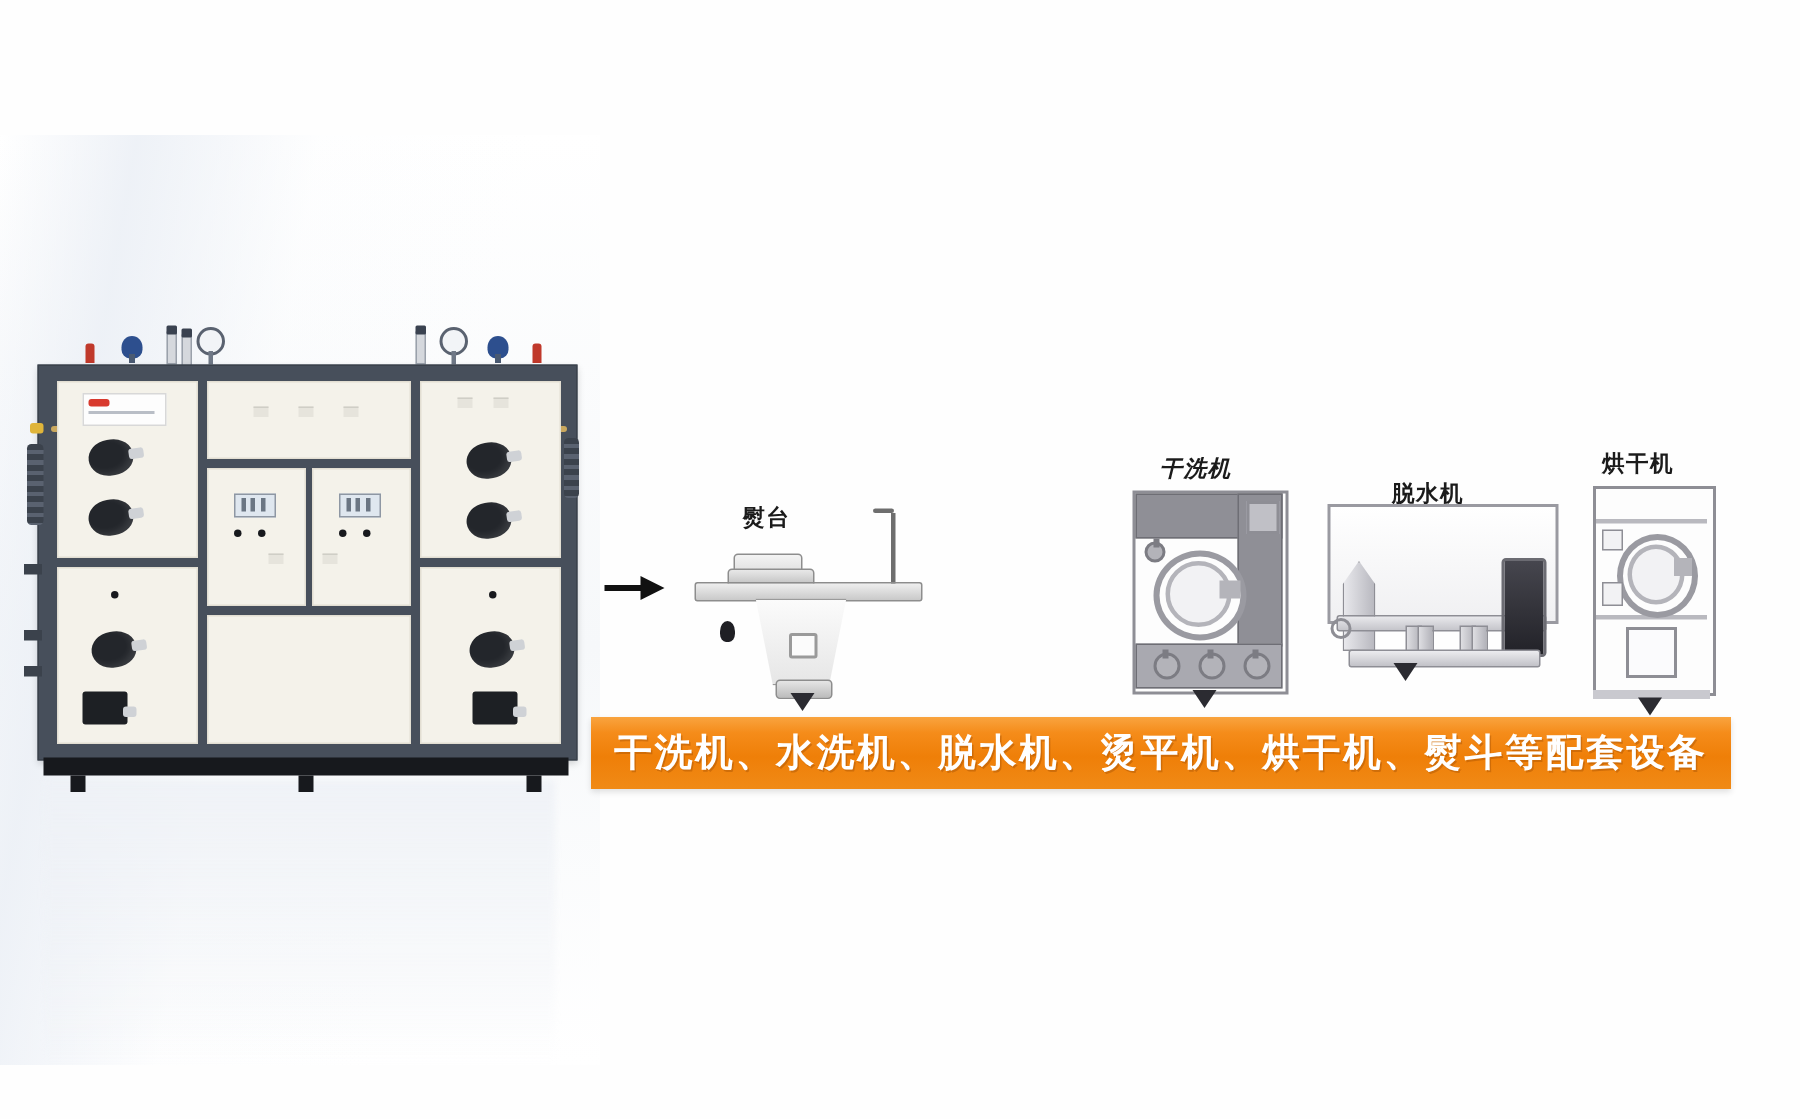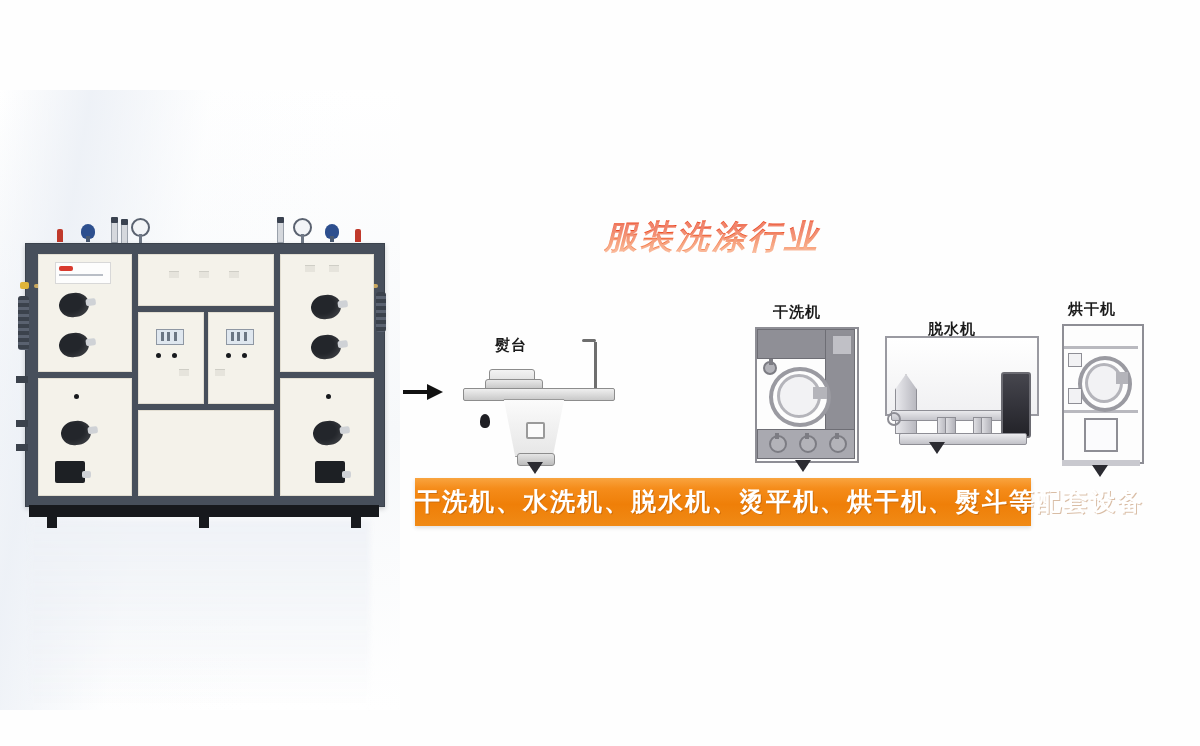--- a/index.html
+++ b/index.html
@@ -130,21 +130,21 @@
   .deh-frame{position:absolute;left:0;top:16px;width:150px;height:76px;background:linear-gradient(180deg,#ffffff,#f0f0f2);border:2px solid #9a9aa1;}
   .deh-rail{position:absolute;left:6px;top:90px;width:138px;height:9px;background:linear-gradient(180deg,#e9e9ec,#c5c5cb);border:1px solid #8e8e95;border-radius:2px;}
   .deh-base{position:absolute;left:14px;top:113px;width:126px;height:10px;background:linear-gradient(180deg,#ececef,#c2c2c8);border:1px solid #8e8e95;border-radius:2px;}
   .deh-cone{position:absolute;left:10px;top:54px;width:20px;height:58px;background:linear-gradient(90deg,#e8e8ec,#b9b9c0);border:1px solid #8e8e95;clip-path:polygon(50% 0,100% 26%,100% 100%,0 100%,0 26%);}
   .deh-box{position:absolute;left:116px;top:52px;width:26px;height:62px;background:linear-gradient(180deg,#46464e,#222228);border:2px solid #6b6b72;border-radius:3px;}
   .deh-leg{position:absolute;width:9px;height:16px;background:linear-gradient(90deg,#dedee2,#b2b2b9);border:1px solid #8e8e95;top:97px;}
   .deh-ring{position:absolute;left:2px;top:92px;width:10px;height:10px;border:2px solid #8e8e95;border-radius:50%;}
 
   
   .banner{
-    position:absolute;left:415px;top:478px;width:616px;height:48px;
+    position:absolute;left:394px;top:478px;width:760px;height:48px;
     background:linear-gradient(180deg,#f9a43f 0%,#f58c1a 22%,#ef7f08 55%,#f08a16 100%);
     box-shadow:0 2px 4px rgba(0,0,0,.12);
   }
   .banner span{
     display:block;text-align:center;line-height:48px;
     font-size:25px;font-weight:bold;color:#ffffff;letter-spacing:2px;
     white-space:nowrap;
     font-family:"DejaVu Sans","Liberation Sans",sans-serif;
     text-shadow:1px 1px 0 rgba(150,70,0,.35);
   }
@@ -248,38 +248,37 @@
     <div class="leg" style="left:22px;"></div>
     <div class="leg" style="left:174px;"></div>
     <div class="leg" style="left:326px;"></div>
   </div>
 
   <div class="flow-arrow">
     <div class="shaft"></div>
     <div class="head"></div>
   </div>
 
-  <div class="title">服装洗涤行业</div>
 
   <div class="eq" style="left:463px;top:336px;width:150px;height:142px;">
     <div class="eq-label" style="left:32px;top:0px;text-align:right;">熨台</div>
     <div class="iron-arm"></div>
     <div class="iron-box"></div>
     <div class="iron-box2"></div>
     <div class="iron-top"></div>
     <div class="iron-base"></div>
     <div class="iron-win"></div>
     <div class="iron-blob"></div>
     <div class="iron-pedal"></div>
     <div class="nozzle" style="left:64px;top:126px;"></div>
   </div>
 
 
   <div class="eq" style="left:755px;top:303px;width:112px;height:175px;">
-    <div class="eq-label" style="left:18px;top:0px;">干洗机</div>
+    <div class="eq-label" style="left:18px;top:0px;font-style:italic;">干洗机</div>
     <div class="cab" style="left:0;top:24px;width:100px;height:132px;">
       <div class="ctrl" style="left:0;top:0;width:96px;height:28px;"></div>
       <div class="ctrl" style="left:68px;top:0;width:28px;height:100px;"></div>
       <div class="cab" style="left:74px;top:5px;width:18px;height:18px;background:#c0c0c6;"></div>
       <div class="door-out" style="left:12px;top:38px;width:54px;height:52px;"></div>
       <div class="door-mid" style="left:20px;top:45px;width:38px;height:38px;"></div>
       <div class="band" style="left:56px;top:58px;width:14px;height:12px;background:#b4b4ba;"></div>
       <div class="knob-sm" style="left:6px;top:32px;width:10px;height:10px;"></div>
       <div class="ctrl" style="left:0;top:100px;width:96px;height:28px;background:#a9a9b0;"></div>
       <div class="knob-sm" style="left:12px;top:106px;"></div>

